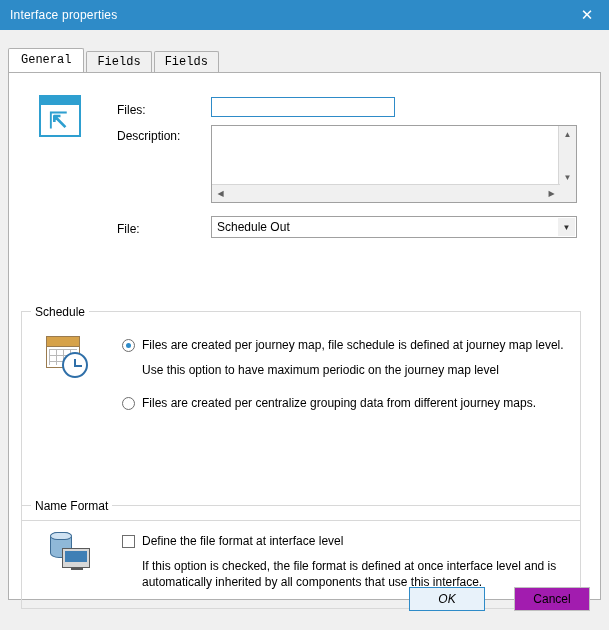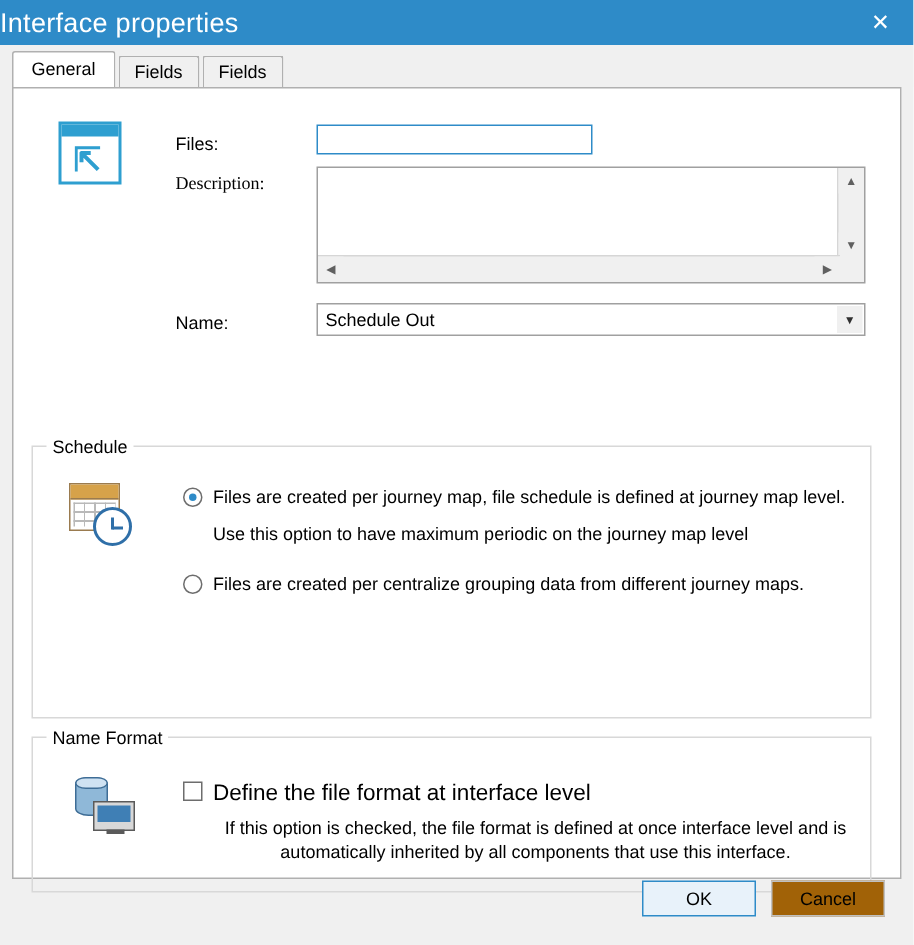--- a/index.html
+++ b/index.html
@@ -19,41 +19,43 @@
   
   .titlebar {
     height: 30px;
     background: #2e8bc8;
     display: flex;
     align-items: center;
     justify-content: space-between;
     color: #ffffff;
   }
   .titlebar .title {
-    font-size: 18px;
+    padding-left: 10px;
+    font-size: 12px;
     letter-spacing: 0.2px;
   }
   .titlebar .close {
     width: 44px;
     height: 30px;
     display: flex;
     align-items: center;
     justify-content: center;
     font-size: 15px;
     cursor: default;
   }
 
   
   .tabstrip {
     display: flex;
     align-items: flex-end;
-    padding: 6px 8px 0 8px;
+    padding: 20px 8px 0 8px;
     height: 22px;
     position: relative;
     background: #f0f0f0;
+    font-family: Liberation Mono, monospace;
   }
   .tab {
     border: 1px solid #b0b0b0;
     border-bottom: none;
     background: #f0f0f0;
     padding: 3px 10px 4px 10px;
     font-size: 12px;
     margin-right: 2px;
     position: relative;
     top: 1px;
@@ -134,21 +136,21 @@
     line-height: 22px;
     font-weight: bold;
     font-family: "Liberation Serif", serif;
   }
 
   .lbl {
     position: absolute;
     font-size: 12px;
   }
   .lbl-name { left: 96px; top: 20px; }
-  .lbl-desc { left: 96px; top: 46px; font-family: Liberation Serif, serif; }
+  .lbl-desc { left: 96px; top: 46px; }
   .lbl-type { left: 96px; top: 139px; }
 
   .field-name {
     position: absolute;
     left: 190px;
     top: 14px;
     width: 184px;
     height: 20px;
     border: 1px solid #2e8bc8;
     background: #ffffff;
@@ -258,21 +260,21 @@
     font-size: 8px;
     color: #303030;
   }
 
   
   .sec-schedule {
     left: 12px;
     top: 238px;
     right: 12px;
     width: 560px;
-    height: 182px;
+    height: 210px;
   }
   .icon-clock {
     position: absolute;
     left: 24px;
     top: 24px;
     width: 44px;
     height: 44px;
   }
   .icon-clock .cal {
     position: absolute;
@@ -428,21 +430,21 @@
     width: 13px;
     height: 13px;
     border: 1px solid #6d6d6d;
     background: #ffffff;
     box-sizing: border-box;
   }
   .checkbox-label {
     position: absolute;
     left: 20px;
     top: 0;
-    font-size: 15px;
+    font-size: 12px;
     white-space: nowrap;
   }
 
   
   .footer {
     position: absolute;
     left: 0;
     right: 0;
     bottom: 0;
     height: 56px;
@@ -455,24 +457,24 @@
     font-family: "Liberation Sans", sans-serif;
     background: #e8f2fa;
     border: 1px solid #2e8bc8;
     box-sizing: border-box;
     cursor: default;
     display: flex;
     align-items: center;
     justify-content: center;
   }
   .btn.secondary {
-    background: #a16207;
+    background: #a21caf;
     border: 1px solid #c0c0c0;
   }
-  .btn-ok { right: 105px; top: 13px; }
+  .btn-ok { right: 124px; top: 13px; font-style: italic; }
   .btn-cancel { right: 19px; top: 13px; }
 </style>
 </head>
 <body>
 
 <div class="titlebar">
   <div class="title">Interface properties</div>
   <div class="close">✕</div>
 </div>
 
@@ -503,21 +505,21 @@
         <div class="vthumb"></div>
         <div class="sbtn down">▼</div>
       </div>
       <div class="hscroll">
         <div class="sbtn left">◀</div>
         <div class="sbtn right">▶</div>
       </div>
       <div class="corner"></div>
     </div>
 
-    <div class="lbl lbl-type">Name:</div>
+    <div class="lbl lbl-type">File:</div>
     <div class="type-select">
       <span>Schedule Out</span>
       <span class="arrow">▼</span>
     </div>
   </div>
 
   <div class="group sec-schedule">
     <div class="legend">Schedule</div>
 
     <div class="icon-clock">
@@ -545,21 +547,21 @@
 
     <div class="icon-db">
       <div class="cyl"></div>
       <div class="mon"></div>
     </div>
 
     <div class="checkbox-row">
       <span class="checkbox"></span>
       <span class="checkbox-label">Define the file format at interface level</span>
     </div>
-    <div class="hint" style="top:52px;text-align:center;">If this option is checked, the file format is defined at once interface level and is automatically inherited by all components that use this interface.</div>
+    <div class="hint" style="top:52px;">If this option is checked, the file format is defined at once interface level and is automatically inherited by all components that use this interface.</div>
   </div>
 
 </div>
 
 <div class="footer">
   <div class="btn btn-ok">OK</div>
   <div class="btn secondary btn-cancel">Cancel</div>
 </div>
 
 </body></html>

